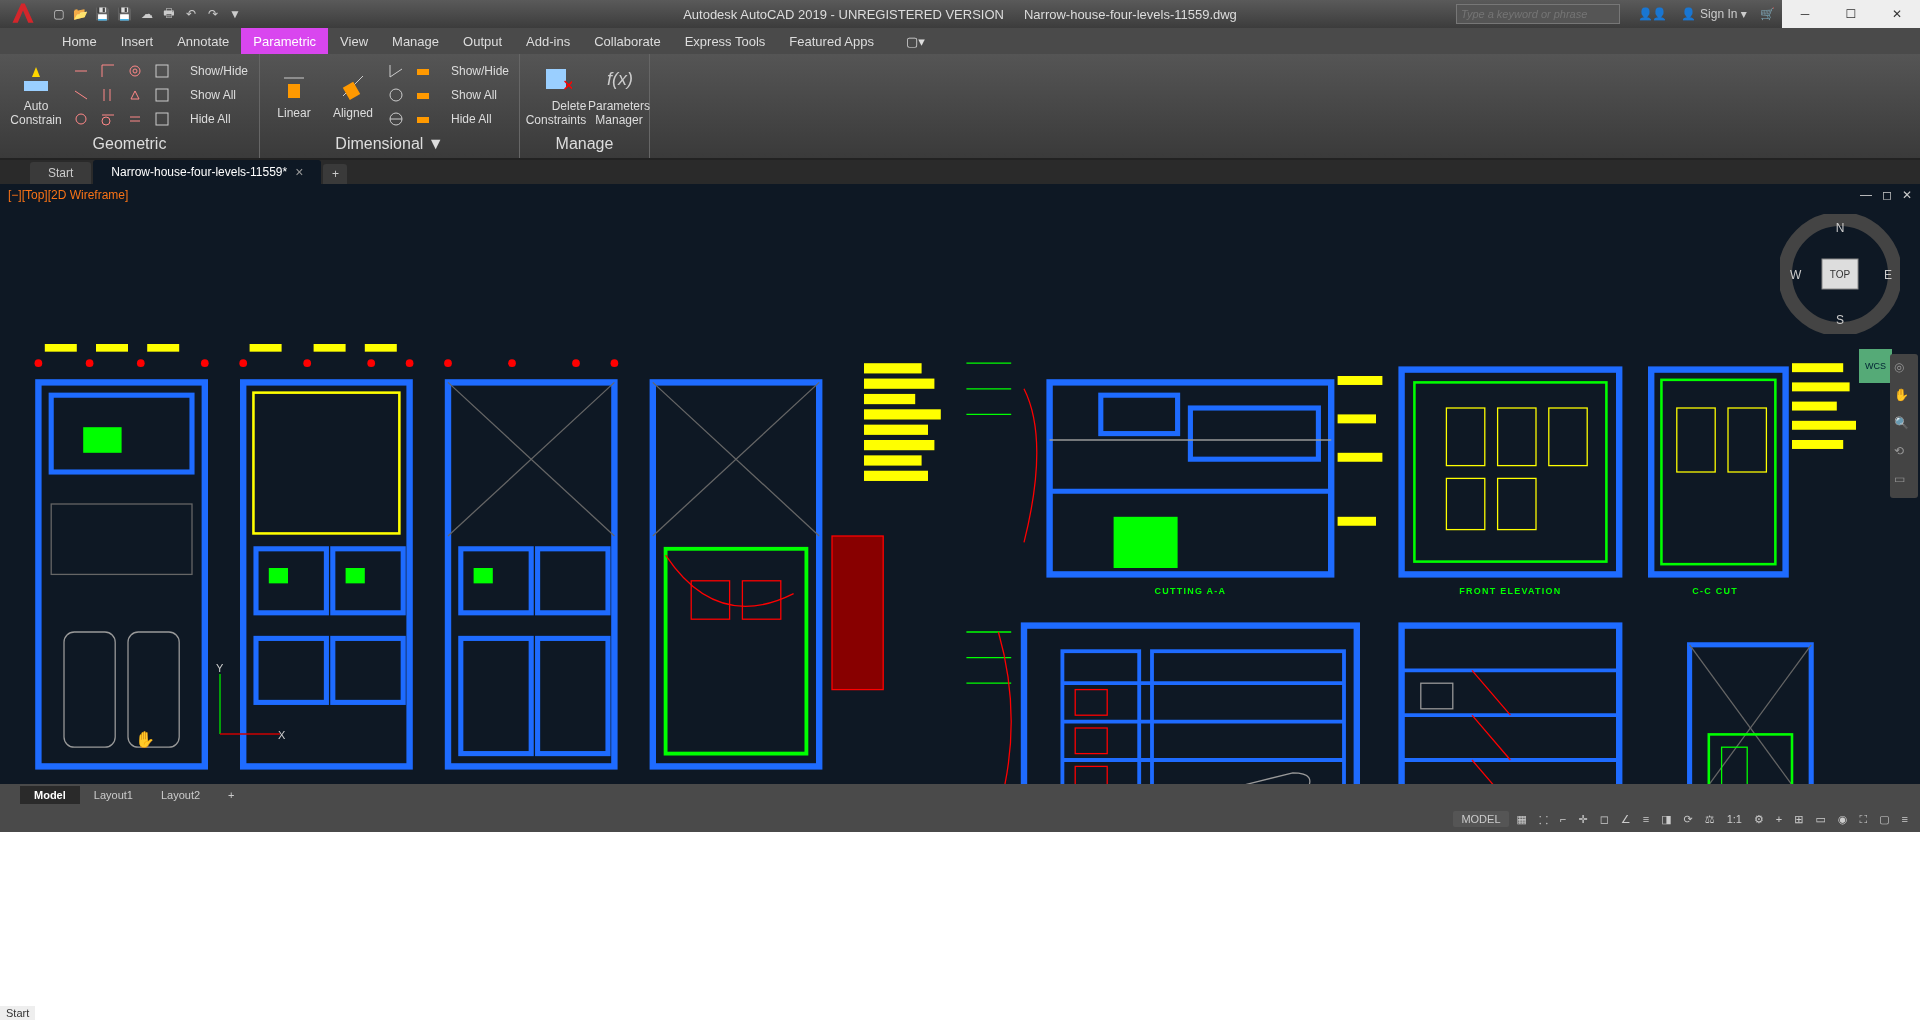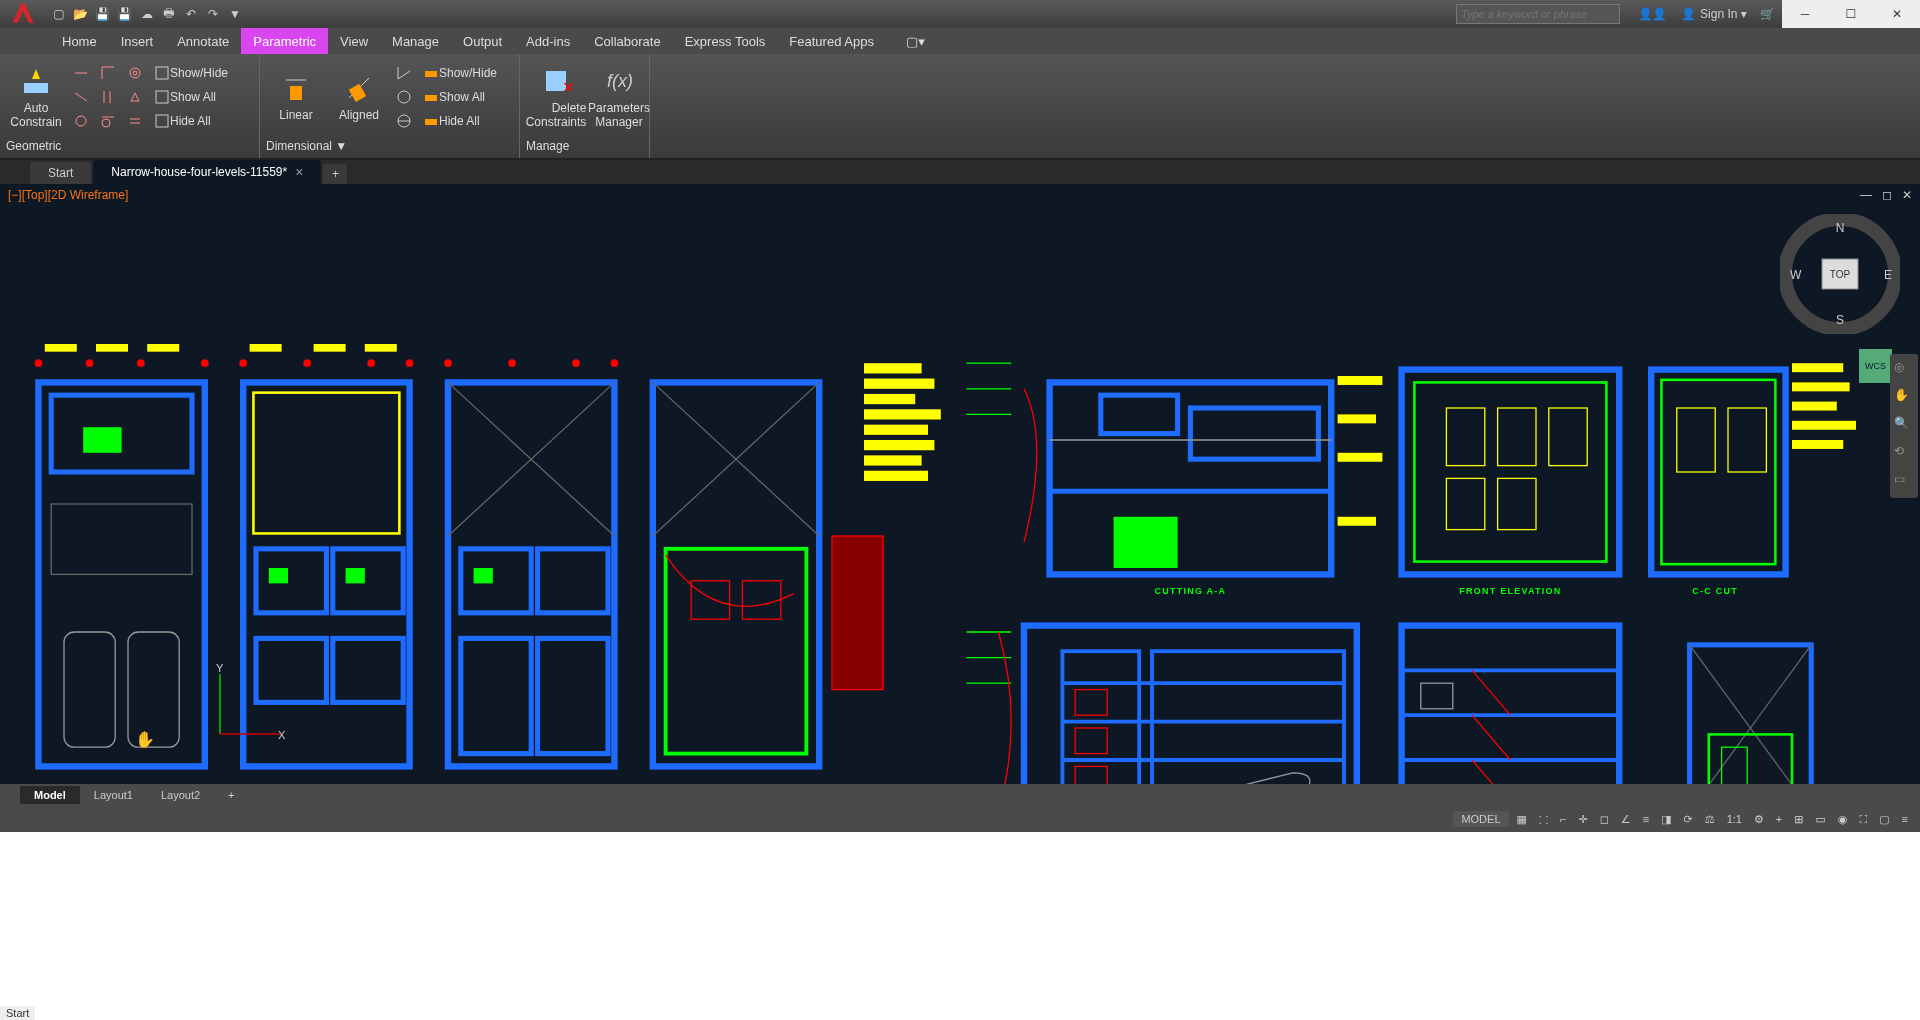--- a/index.html
+++ b/index.html
@@ -13,24 +13,24 @@
 .search-box{position:absolute;right:300px;width:164px;height:20px;background:#555;border:1px solid #777;color:#999;padding:0 4px;font-style:italic;font-size:11px}
 .top-right{position:absolute;right:80px;display:flex;gap:14px;align-items:center;color:#ccc}
 .win-controls{position:absolute;right:0;display:flex}
 .win-btn{width:46px;height:28px;display:flex;align-items:center;justify-content:center;color:#333;background:#eee}
 .menu-bar{height:26px;background:#4a4a4a;display:flex;align-items:flex-start;padding-left:50px;gap:0}
 .menu-item{padding:0 12px;height:100%;display:flex;align-items:center;color:#ddd;font-size:13px;cursor:pointer}
 .menu-item.active{background:#d946ef;color:#fff}
 .ribbon{height:106px;background:linear-gradient(#555,#3a3a3a);display:flex;border-bottom:2px solid #222}
 .ribbon-panel{border-right:1px solid #666;display:flex;flex-direction:column;padding:3px 6px}
 .panel-body{flex:1;display:flex;gap:3px}
-.panel-label{color:#ddd;font-size:12px;padding:2px 0}
+.panel-label{text-align:center;color:#ddd;font-size:16px;padding:2px 0}
 .rbtn-big{display:flex;flex-direction:column;align-items:center;justify-content:center;width:60px;color:#ddd;font-size:12px;gap:4px;cursor:pointer}
 .rbtn-col{display:flex;flex-direction:column;gap:2px;justify-content:center}
-.rbtn-sm{display:flex;align-items:center;gap:0;color:#ddd;font-size:12px;cursor:pointer;padding:1px 4px;height:22px}
+.rbtn-sm{display:flex;align-items:center;gap:20px;color:#ddd;font-size:12px;cursor:pointer;padding:1px 4px;height:22px}
 .icon-sm{width:16px;height:16px;display:inline-block}
 .doc-tabs{height:24px;background:#2a2a2a;display:flex;align-items:flex-end;padding-left:30px}
 .doc-tab{padding:4px 18px;background:#3a3a3a;color:#ccc;font-size:12px;border-radius:3px 3px 0 0;margin-right:2px;cursor:pointer;display:flex;align-items:center;gap:8px}
 .doc-tab.active{background:#0e1824;color:#fff}
 .tab-close{font-size:14px;color:#999}
 .tab-add{width:24px;height:20px;background:#3a3a3a;border-radius:3px 3px 0 0;display:flex;align-items:center;justify-content:center;color:#ccc;cursor:pointer}
 .viewport{position:relative;height:600px;background:#0e1824;overflow:hidden}
 .vp-label{position:absolute;top:4px;left:8px;color:#f97316;font-size:12px}
 .vp-controls{position:absolute;top:4px;right:8px;display:flex;gap:10px;color:#ccc}
 .viewcube{position:absolute;top:30px;right:20px;width:120px;height:120px}
@@ -59,20 +59,24 @@
     <span class="qat-btn">▢</span>
     <span class="qat-btn">📂</span>
     <span class="qat-btn">💾</span>
     <span class="qat-btn">💾</span>
     <span class="qat-btn">☁</span>
     <span class="qat-btn">🖶</span>
     <span class="qat-btn">↶</span>
     <span class="qat-btn">↷</span>
     <span class="qat-btn">▼</span>
   </div>
+  <div class="title-text">
+    <span>Autodesk AutoCAD 2019 - UNREGISTERED VERSION</span>
+    <span>Narrow-house-four-levels-11559.dwg</span>
+  </div>
   <input class="search-box" placeholder="Type a keyword or phrase" style="">
   <div class="top-right">
     <span>👤👤</span>
     <span>👤 <span>Sign In</span> ▾</span>
     <span>🛒</span>
     <span>◬▾</span>
     <span>❔▾</span>
   </div>
   <div class="win-controls">
     <div class="win-btn">─</div>

